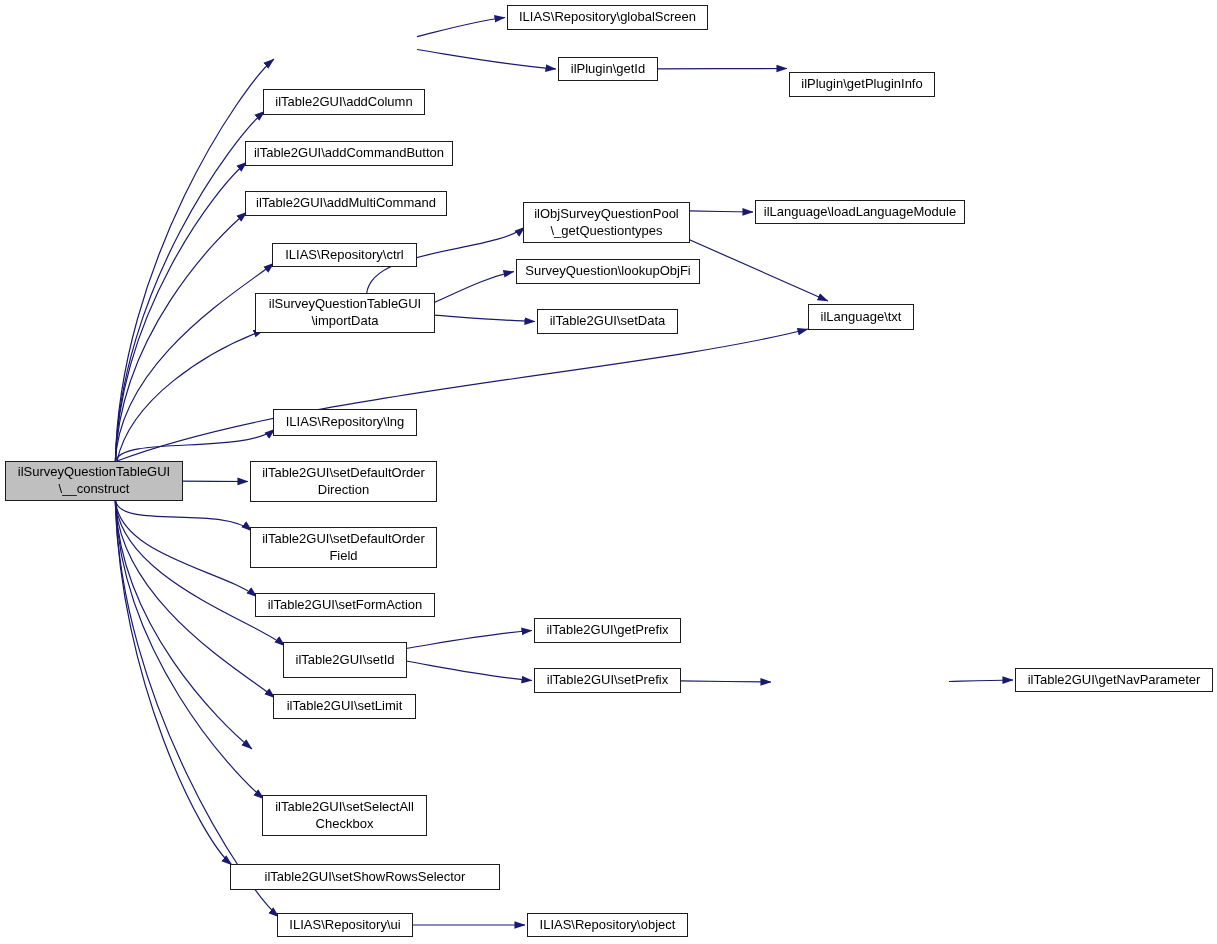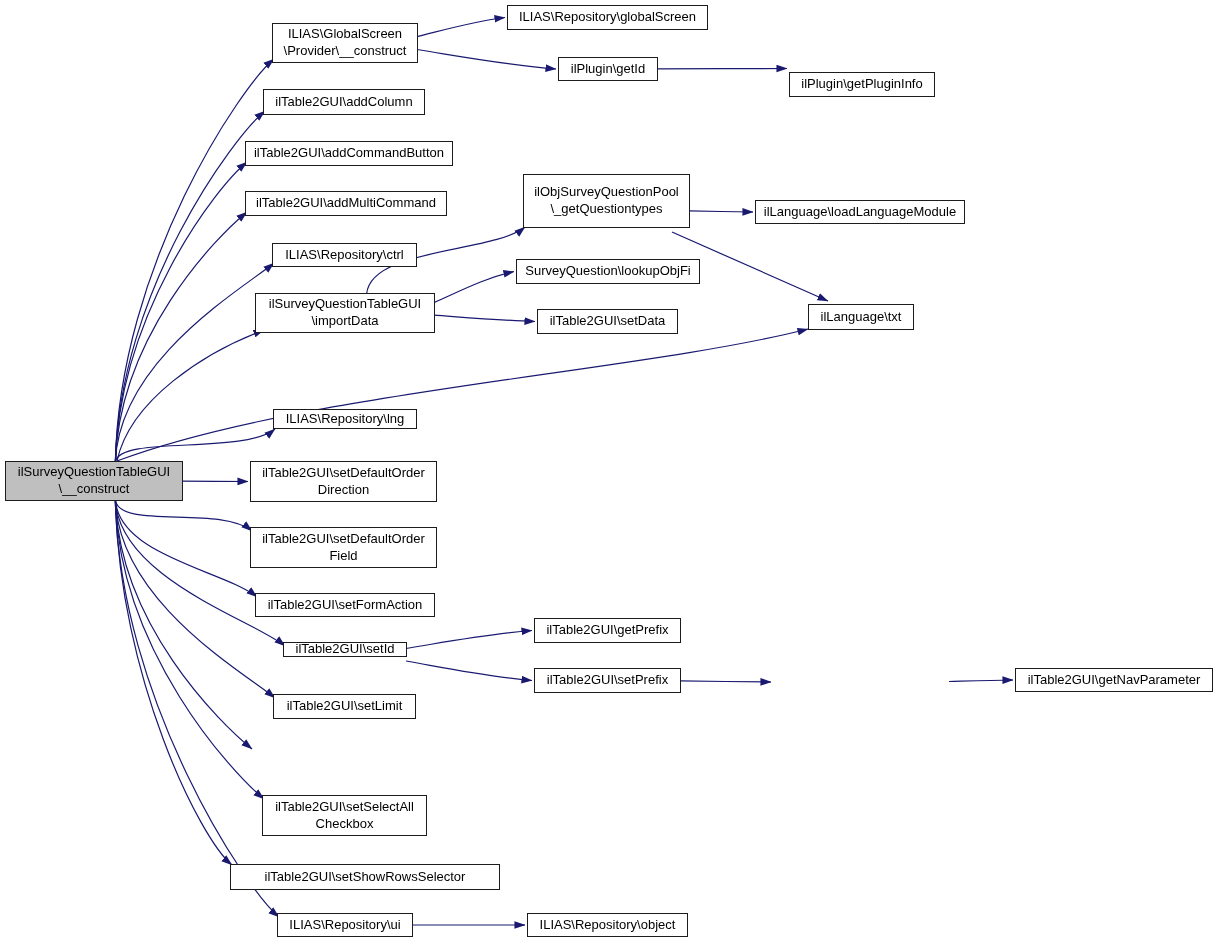--- a/index.html
+++ b/index.html
@@ -76,48 +76,46 @@
       <path d="M406,648.5 C450.1,641.3 487.9,634.1 532,630.5" fill="none" stroke="#191970" stroke-width="1.2" marker-end="url(#arrow)"></path>
       <path d="M406,661 C450.1,668.8 487.9,676.6 532,680.5" fill="none" stroke="#191970" stroke-width="1.2" marker-end="url(#arrow)"></path>
       <path d="M680,680.875 C711.85,681.325 739.15,681.775 771,682" fill="none" stroke="#191970" stroke-width="1.2" marker-end="url(#arrow)"></path>
       <path d="M949,681.5 C971.4,680.9 990.6,680.3 1013,680" fill="none" stroke="#191970" stroke-width="1.2" marker-end="url(#arrow)"></path>
       <path d="M412,925 C451.55,925 485.45,925 525,925" fill="none" stroke="#191970" stroke-width="1.2" marker-end="url(#arrow)"></path>
     </svg>
 
   <div class="node main" style="left:5px;top:461px;width:178px;height:40px">ilSurveyQuestionTableGUI
 \__construct</div>
 
-  <div class="node" style="left:272px;top:23px;width:146px;height:40px">ILIAS\GlobalScreen
-\Provider\__construct</div>
   <div class="node" style="left:507px;top:5px;width:201px;height:25px">ILIAS\Repository\globalScreen</div>
   <div class="node" style="left:558px;top:57px;width:100px;height:24px">ilPlugin\getId</div>
   <div class="node" style="left:789px;top:72px;width:146px;height:25px">ilPlugin\getPluginInfo</div>
 
   <div class="node" style="left:263px;top:89px;width:162px;height:26px">ilTable2GUI\addColumn</div>
   <div class="node" style="left:245px;top:141px;width:208px;height:25px">ilTable2GUI\addCommandButton</div>
   <div class="node" style="left:245px;top:191px;width:202px;height:25px">ilTable2GUI\addMultiCommand</div>
   <div class="node" style="left:272px;top:243px;width:145px;height:24px">ILIAS\Repository\ctrl</div>
 
-  <div class="node" style="left:523px;top:174px;width:167px;height:54px">ilObjSurveyQuestionPool
+  <div class="node" style="left:523px;top:202px;width:167px;height:41px">ilObjSurveyQuestionPool
 \_getQuestiontypes</div>
   <div class="node" style="left:755px;top:200px;width:210px;height:24px">ilLanguage\loadLanguageModule</div>
   <div class="node" style="left:516px;top:259px;width:184px;height:25px">SurveyQuestion\lookupObjFi</div>
   <div class="node" style="left:255px;top:293px;width:180px;height:40px">ilSurveyQuestionTableGUI
 \importData</div>
   <div class="node" style="left:537px;top:309px;width:141px;height:25px">ilTable2GUI\setData</div>
   <div class="node" style="left:808px;top:304px;width:106px;height:26px">ilLanguage\txt</div>
 
-  <div class="node" style="left:273px;top:409px;width:144px;height:20px">ILIAS\Repository\lng</div>
+  <div class="node" style="left:273px;top:409px;width:144px;height:27px">ILIAS\Repository\lng</div>
   <div class="node" style="left:250px;top:461px;width:187px;height:41px">ilTable2GUI\setDefaultOrder
 Direction</div>
   <div class="node" style="left:250px;top:527px;width:187px;height:41px">ilTable2GUI\setDefaultOrder
 Field</div>
   <div class="node" style="left:255px;top:593px;width:180px;height:24px">ilTable2GUI\setFormAction</div>
 
-  <div class="node" style="left:283px;top:642px;width:124px;height:15px">ilTable2GUI\setId</div>
+  <div class="node" style="left:283px;top:642px;width:124px;height:36px">ilTable2GUI\setId</div>
   <div class="node" style="left:534px;top:618px;width:147px;height:25px">ilTable2GUI\getPrefix</div>
   <div class="node" style="left:534px;top:668px;width:147px;height:25px">ilTable2GUI\setPrefix</div>
   <div class="node" style="left:1015px;top:668px;width:198px;height:24px">ilTable2GUI\getNavParameter</div>
 
   <div class="node" style="left:273px;top:694px;width:143px;height:25px">ilTable2GUI\setLimit</div>
   <div class="node" style="left:262px;top:795px;width:165px;height:41px">ilTable2GUI\setSelectAll
 Checkbox</div>
   <div class="node" style="left:230px;top:864px;width:270px;height:26px">ilTable2GUI\setShowRowsSelector</div>
 
   <div class="node" style="left:277px;top:913px;width:136px;height:24px">ILIAS\Repository\ui</div>

